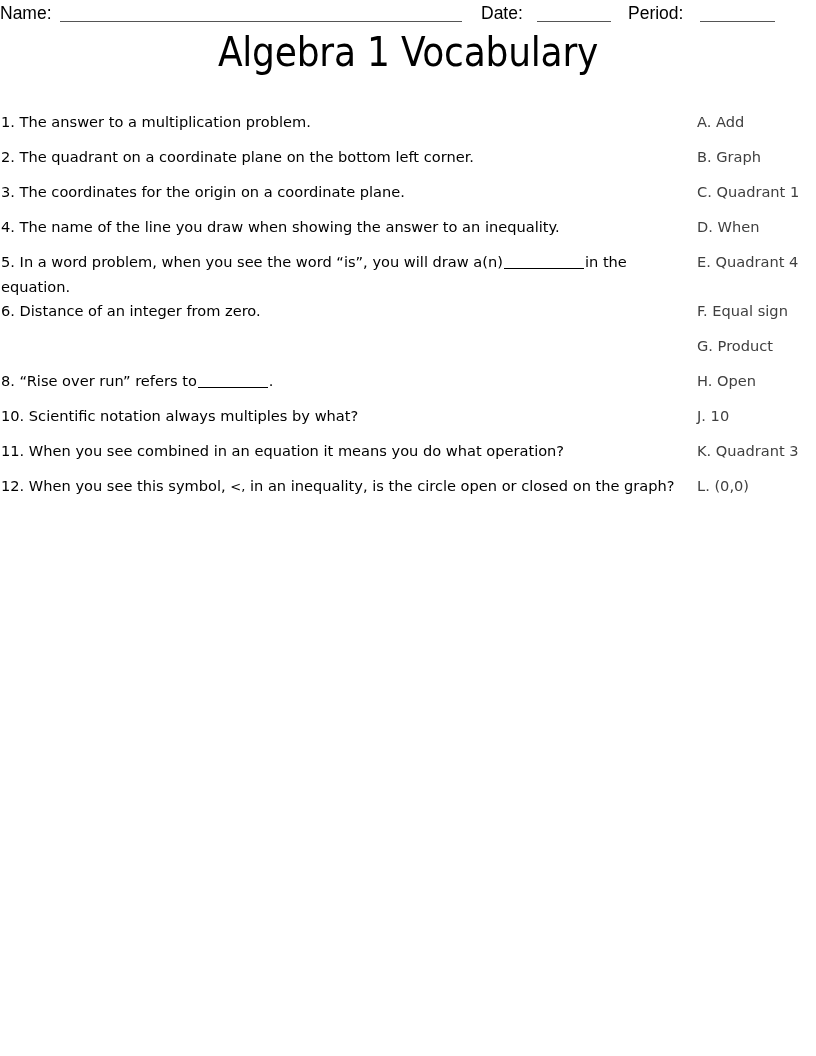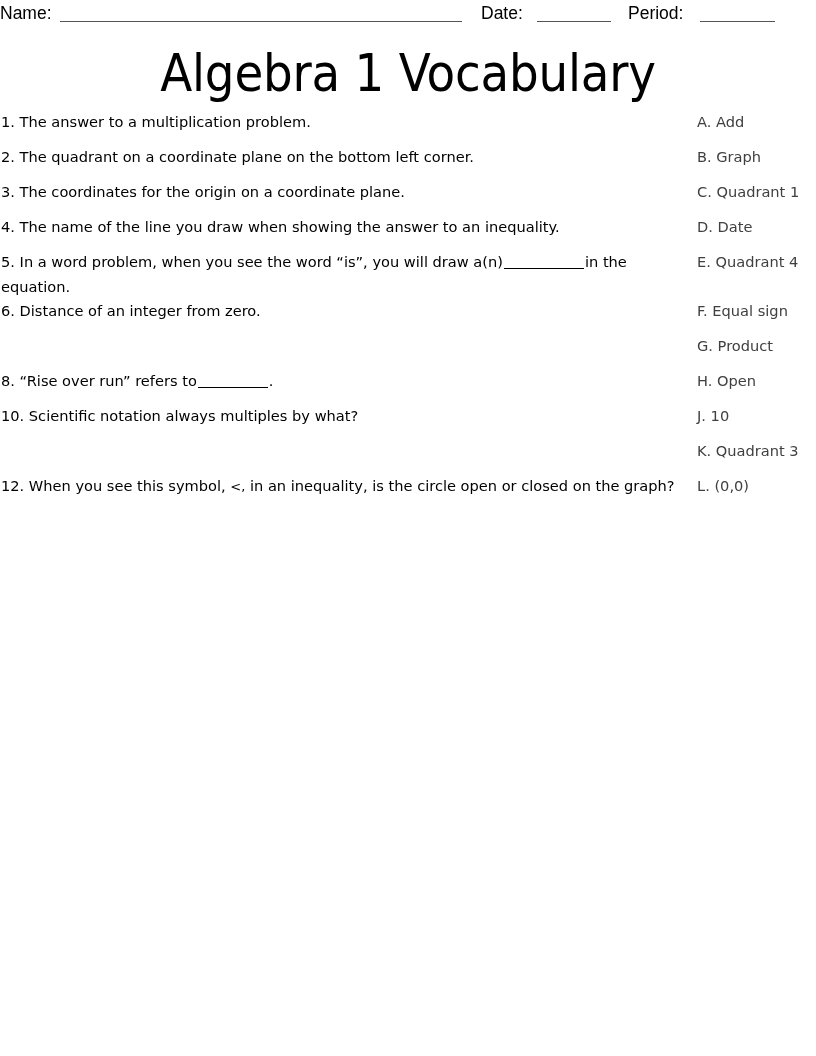--- a/index.html
+++ b/index.html
@@ -51,27 +51,27 @@
   #name-label   { left: 0px; }
   #name-blank   { left: 60px;  width: 402px; top: 19px; }
   #date-label   { left: 481px; }
   #date-blank   { left: 537px; width: 74px;  top: 19px; }
   #period-label { left: 628px; }
   #period-blank { left: 700px; width: 75px;  top: 19px; }
 
   
   .title {
     position: absolute;
-    top: 44px;
+    top: 23px;
     left: 0;
     width: 816px;
     text-align: center;
     font-family: "DejaVu Sans", sans-serif;
     font-stretch: condensed;
-    font-size: 52px;
+    font-size: 40px;
     line-height: 58px;
     font-weight: 400;
     letter-spacing: -0.2px;
     color: #000;
   }
 
   
   .list-area {
     position: absolute;
     top: 110px;
@@ -171,21 +171,21 @@
       </div>
     </div>
 
     <div class="row">
       <div class="q-text">
         <span>4.</span>
         <span>The name of the line you draw when showing the answer to an inequality.</span>
       </div>
       <div class="a-text">
         <span>D.</span>
-        <span>Date</span>
+        <span>When</span>
       </div>
     </div>
 
     <div class="row" style="min-height:49px;padding-left:18px;">
       <div class="q-text">
         <span>5.</span>
         <span>In a word problem, when you see the word “is”, you will draw a(n)</span><span class="fill-blank wide"></span><span>in the equation.</span>
       </div>
       <div class="a-text">
         <span>E.</span>
@@ -228,20 +228,24 @@
         <span>10.</span>
         <span>Scientific notation always multiples by what?</span>
       </div>
       <div class="a-text">
         <span>J.</span>
         <span>10</span>
       </div>
     </div>
 
     <div class="row">
+      <div class="q-text">
+        <span>11.</span>
+        <span>When you see combined in an equation it means you do what operation?</span>
+      </div>
       <div class="a-text">
         <span>K.</span>
         <span>Quadrant 3</span>
       </div>
     </div>
 
     <div class="row">
       <div class="q-text">
         <span>12.</span>
         <span>When you see this symbol,</span>

